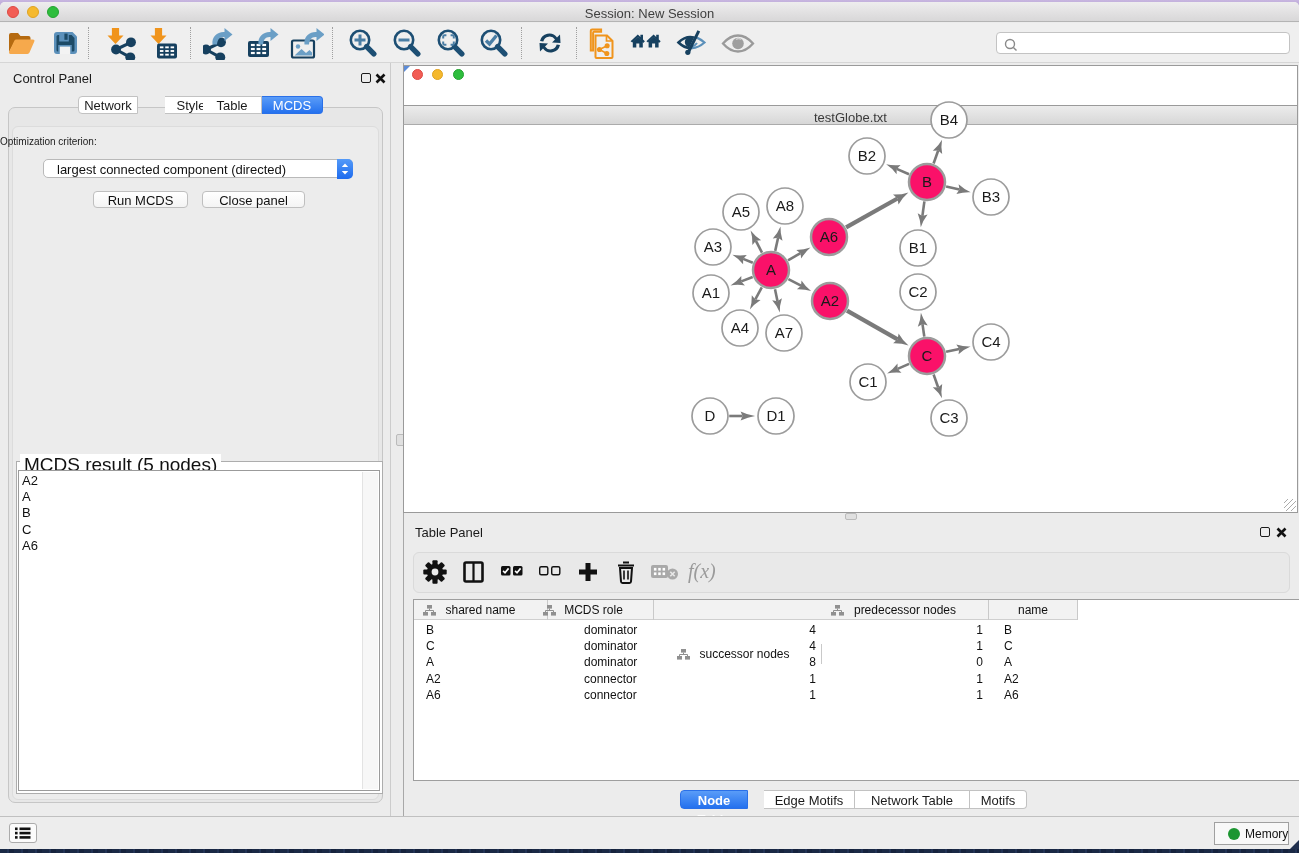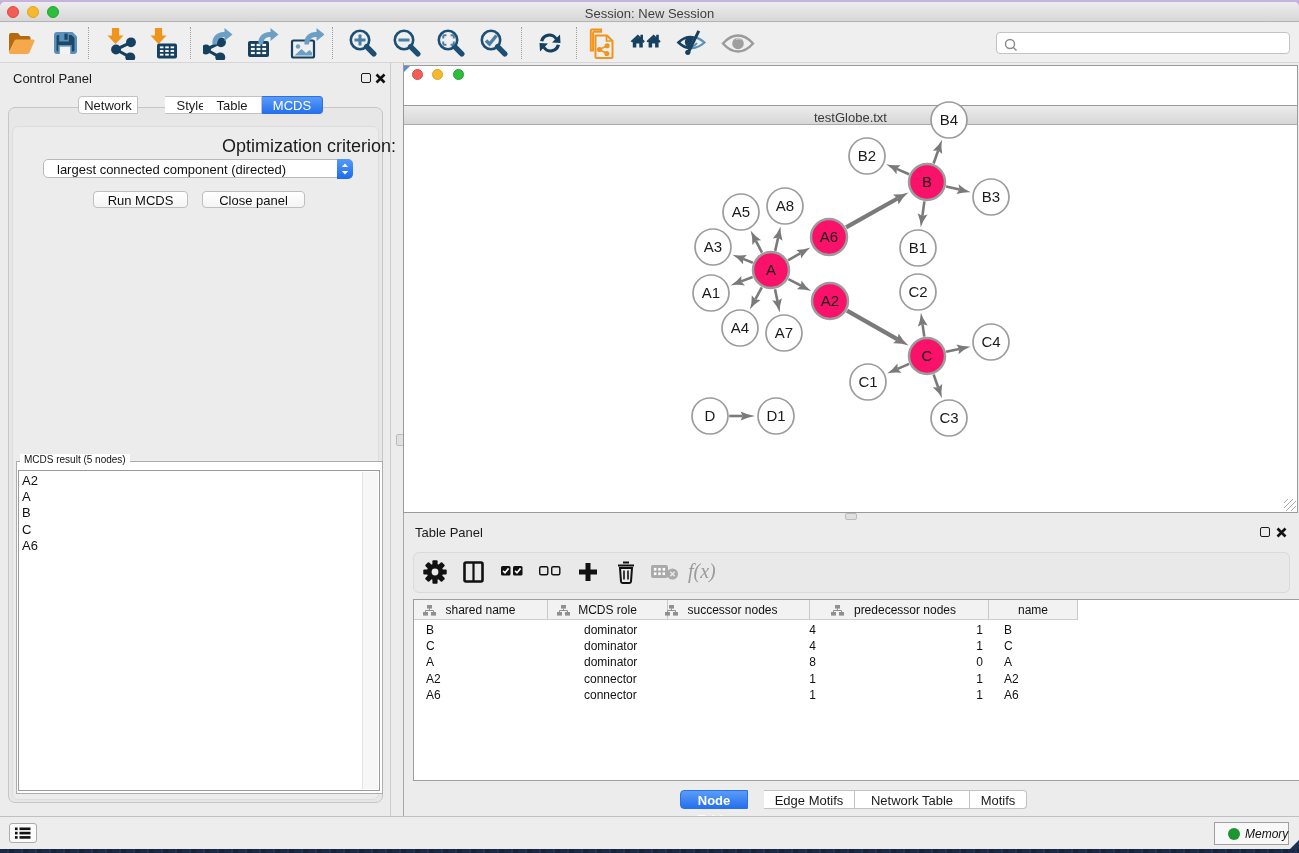--- a/index.html
+++ b/index.html
@@ -22,31 +22,31 @@
 .winsq { position:absolute; width:10px; height:10px; border:1.5px solid #1a1a1a; border-radius:2px; background:transparent; }
 #cp-panel { left:8px; top:107px; width:375px; height:696px; background:#e7e7e7; border:1px solid #c6c6c6; border-radius:7px; }
 #cp-inner { left:12px; top:126px; width:367px; height:674px; background:#ececec; border:1px solid #dcdcdc; border-radius:6px; }
 .tab { position:absolute; top:96px; height:18px; font-size:13px; color:#1a1a1a; text-align:center; line-height:18px;
   background:#fff; border:1px solid #c2c2c2; border-left:none; }
 #tab-net { left:78px; width:60px; border-left:1px solid #c2c2c2; border-radius:4px 0 0 4px; }
 #tab-style { left:165px; width:53px; }
 #tab-select { left:203px; width:59px; }
 #tab-mcds { left:262px; width:61px; border-radius:0 4px 4px 0; border-color:#2a70e8;
   background:linear-gradient(#5a9cf8,#2471ee); color:#fff; }
-#opt-label { left:0px; top:136px; width:396px; text-align:right; font-size:18px; color:#1a1a1a; }
+#opt-label { left:0px; top:136px; width:396px; text-align:left; font-size:10px; color:#1a1a1a; }
 #dropdown { left:43px; top:159px; width:310px; height:19px; background:#fff; border:1px solid #b9b9b9; border-radius:5px; }
 #dropdown .dtext { position:absolute; left:13px; top:2px; font-size:13px; color:#111; }
 #dropdown .spin { position:absolute; right:-1px; top:-1px; width:16px; height:20px; border-radius:0 5px 5px 0;
   background:linear-gradient(#549af8,#1d6bee); }
 .btn { position:absolute; top:191px; height:17px; background:linear-gradient(#ffffff,#f4f4f4); border:1px solid #bfbfbf;
   border-radius:4px; font-size:13px; color:#111; text-align:center; line-height:17px; }
 #btn-run { left:93px; width:95px; }
 #btn-close { left:202px; width:103px; }
 #fieldset { left:16px; top:461px; width:367px; height:333px; border:1px solid #adadad; background:#fff; }
-#fieldset-label { left:20px; top:454px; font-size:10px; color:#111; background:#ffffff; padding:0 4px; }
+#fieldset-label { left:20px; top:454px; font-size:19px; color:#111; background:#ffffff; padding:0 4px; }
 #mcds-list { left:18px; top:470px; width:362px; height:321px; background:#fff; border:1px solid #9b9b9b; font-size:13px; color:#111; }
 #mcds-list .items { position:absolute; left:3px; top:2px; line-height:16.2px; }
 #mcds-sb { position:absolute; right:1px; top:1px; width:16px; height:317px; background:#f7f7f7; border-left:1px solid #e3e3e3; }
 
 #vsplit-line1 { left:390px; top:63px; width:1px; height:753px; background:#cccccc; }
 #vsplit-line2 { left:403px; top:63px; width:1px; height:753px; background:#a8a8a8; }
 #vsplit-handle { left:396px; top:434px; width:9px; height:12px; background:#e0e0e0; border:1px solid #bbb; border-radius:2px; }
 #hsplit-handle { left:845px; top:513px; width:12px; height:7px; background:#e0e0e0; border:1px solid #bbb; border-radius:2px; }
 
 #netwin { left:403px; top:65px; width:895px; height:448px; background:#fff; border:1px solid #9a9a9a; }
@@ -60,21 +60,21 @@
 #tp-toolbar { left:413px; top:552px; width:877px; height:41px; background:#e9e9e9; border:1px solid #dadada; border-radius:6px; }
 #table { left:413px; top:599px; width:930px; height:182px; background:#fff; border:1px solid #9e9e9e; }
 #thead { position:absolute; left:0; top:0; width:663px; height:20px; background:#f2f2f2; border-bottom:1px solid #cfcfcf; }
 .th { position:absolute; top:0; height:20px; border-right:1px solid #c9c9c9; font-size:12px; color:#111; text-align:center; line-height:20px; }
 .trow { position:absolute; font-size:12px; color:#111; height:16.2px; line-height:16.2px; }
 .tabB { position:absolute; top:790px; height:19px; background:#fff; border:1px solid #c2c2c2; border-left:none;
   font-size:13px; color:#1a1a1a; text-align:center; line-height:19px; }
 
 #statusbar { left:0; top:816px; width:1299px; height:33px; background:#ededed; border-top:1px solid #c0c0c0; }
 #listbtn { left:9px; top:823px; width:28px; height:20px; background:#fbfbfb; border:1px solid #ababab; border-radius:3px; }
-#membtn { left:1214px; top:822px; width:75px; height:23px; background:#f8f8f8; border:1px solid #a0a0a0; font-size:12px; color:#111;font-style:italic; }
+#membtn { left:1214px; top:822px; width:75px; height:23px; background:#f8f8f8; border:1px solid #a0a0a0; font-size:12px; color:#111; }
 #memdot { position:absolute; left:13px; top:5px; width:12px; height:12px; border-radius:50%; background:#1d9632; }
 </style></head>
 <body>
 <div class="abs" id="deskstrip"></div>
 <div class="abs" id="topstrip"></div>
 <div class="abs" id="appwin"></div>
 <div class="abs" id="titlebar"></div>
 <div class="tl" style="left:7px;background:#f25d55;border:1px solid #dd4a43;"></div>
 <div class="tl" style="left:27px;background:#f5b92e;border:1px solid #e0a321;"></div>
 <div class="tl" style="left:47px;background:#2ebd3d;border:1px solid #24a331;"></div>
@@ -398,27 +398,27 @@
 <div class="abs" style="left:688px;top:560px;font-family:'Liberation Serif',serif;font-style:italic;font-size:20px;color:#9a9a9a;">f(x)</div>
 <div class="abs" id="table">
   <div id="thead"></div>
   <div style="position:absolute;left:0;top:0;width:664px;height:20px;background:#f2f2f2;border-bottom:1px solid #cfcfcf;"></div>
 <div class="th" style="left:0px;width:134px;"><svg width="13" height="11" style="position:absolute;left:9px;top:5px">
         <rect x="4" y="0" width="5" height="3.6" fill="#909090"></rect>
         <rect x="0" y="7" width="5" height="3.6" fill="#909090"></rect>
         <rect x="8" y="7" width="5" height="3.6" fill="#909090"></rect>
         <path d="M6.5 3.5 V5.5 M2.5 7 V5.5 H10.5 V7" stroke="#909090" stroke-width="1" fill="none"></path>
       </svg>shared name</div>
-<div class="th" style="left:134px;width:120px;"><svg width="13" height="11" style="position:absolute;left:9px;top:5px">
+<div class="th" style="left:120px;width:120px;"><svg width="13" height="11" style="position:absolute;left:9px;top:5px">
         <rect x="4" y="0" width="5" height="3.6" fill="#909090"></rect>
         <rect x="0" y="7" width="5" height="3.6" fill="#909090"></rect>
         <rect x="8" y="7" width="5" height="3.6" fill="#909090"></rect>
         <path d="M6.5 3.5 V5.5 M2.5 7 V5.5 H10.5 V7" stroke="#909090" stroke-width="1" fill="none"></path>
       </svg>MCDS role</div>
-<div class="th" style="left:242px;width:154px;"><svg width="13" height="11" style="position:absolute;left:9px;top:5px">
+<div class="th" style="left:254px;width:154px;margin-top:44px;"><svg width="13" height="11" style="position:absolute;left:9px;top:5px">
         <rect x="4" y="0" width="5" height="3.6" fill="#909090"></rect>
         <rect x="0" y="7" width="5" height="3.6" fill="#909090"></rect>
         <rect x="8" y="7" width="5" height="3.6" fill="#909090"></rect>
         <path d="M6.5 3.5 V5.5 M2.5 7 V5.5 H10.5 V7" stroke="#909090" stroke-width="1" fill="none"></path>
       </svg>successor nodes</div>
 <div class="th" style="left:408px;width:167px;"><svg width="13" height="11" style="position:absolute;left:9px;top:5px">
         <rect x="4" y="0" width="5" height="3.6" fill="#909090"></rect>
         <rect x="0" y="7" width="5" height="3.6" fill="#909090"></rect>
         <rect x="8" y="7" width="5" height="3.6" fill="#909090"></rect>
         <path d="M6.5 3.5 V5.5 M2.5 7 V5.5 H10.5 V7" stroke="#909090" stroke-width="1" fill="none"></path>

